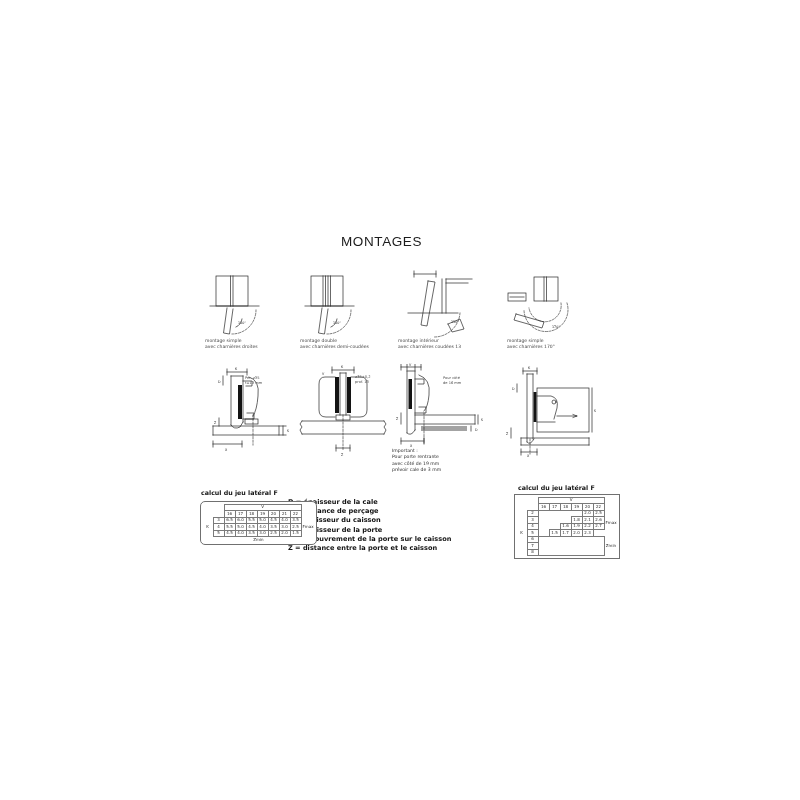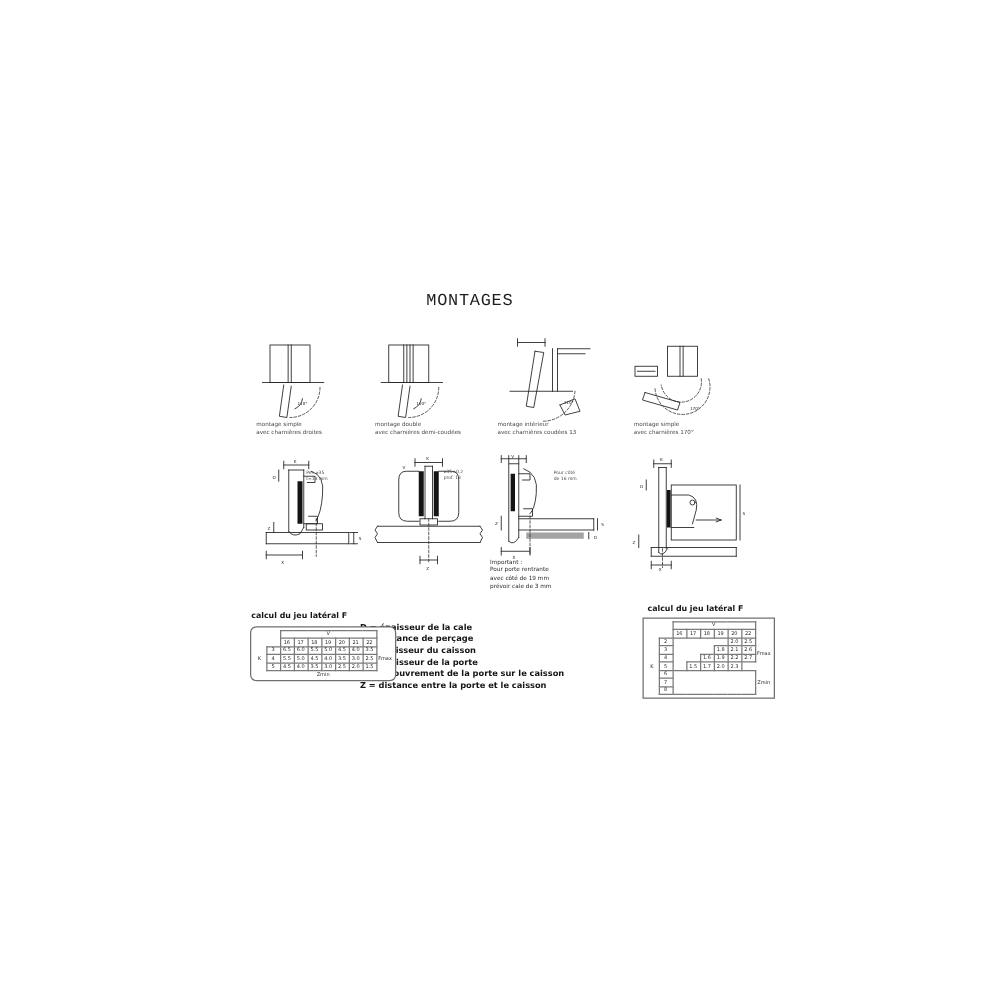--- a/index.html
+++ b/index.html
@@ -1,19 +1,19 @@
 <!DOCTYPE html>
 <html><head>
 <meta charset="utf-8">
 <style>
   html,body{margin:0;padding:0;background:#fff;}
   .page{position:relative;width:800px;height:800px;background:#ffffff;overflow:hidden;
         font-family:"DejaVu Sans",sans-serif;color:#1f1f1f;}
   .abs{position:absolute;}
-  .title{font-family:Liberation Mono, monospace;font-size:13.5px;letter-spacing:.6px;color:#1c1c1c;}
+  .title{font-family:Liberation Sans, sans-serif;font-size:13.5px;letter-spacing:.6px;color:#1c1c1c;}
   .cap{font-size:4.5px;line-height:1.3;color:#474747;white-space:nowrap;}
   .note{font-size:3.6px;line-height:1.35;color:#4a4a4a;white-space:nowrap;}
   .imp{font-size:4.6px;line-height:1.4;color:#2b2b2b;white-space:nowrap;}
   .legend{font-size:6.6px;font-weight:bold;line-height:9.2px;color:#141414;white-space:nowrap;}
   .ttitle{font-size:6.3px;font-weight:bold;color:#141414;white-space:nowrap;}
   .tblwrap{border:0.6px solid #707070;padding:1.5px;background:#fff;}
   .round{border-radius:5px;}
   table.mini{border-collapse:collapse;font-size:4px;color:#2a2a2a;}
   table.mini td{border:0.5px solid #7a7a7a;padding:0 1px;text-align:center;height:5.5px;
                 min-width:8px;line-height:1;}

